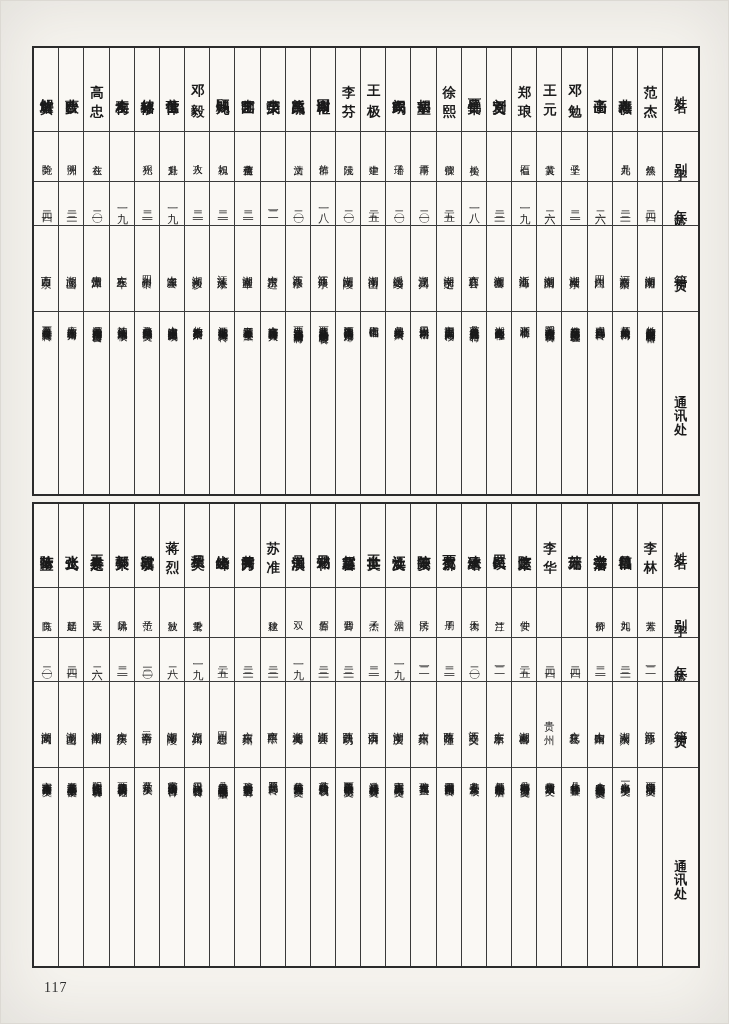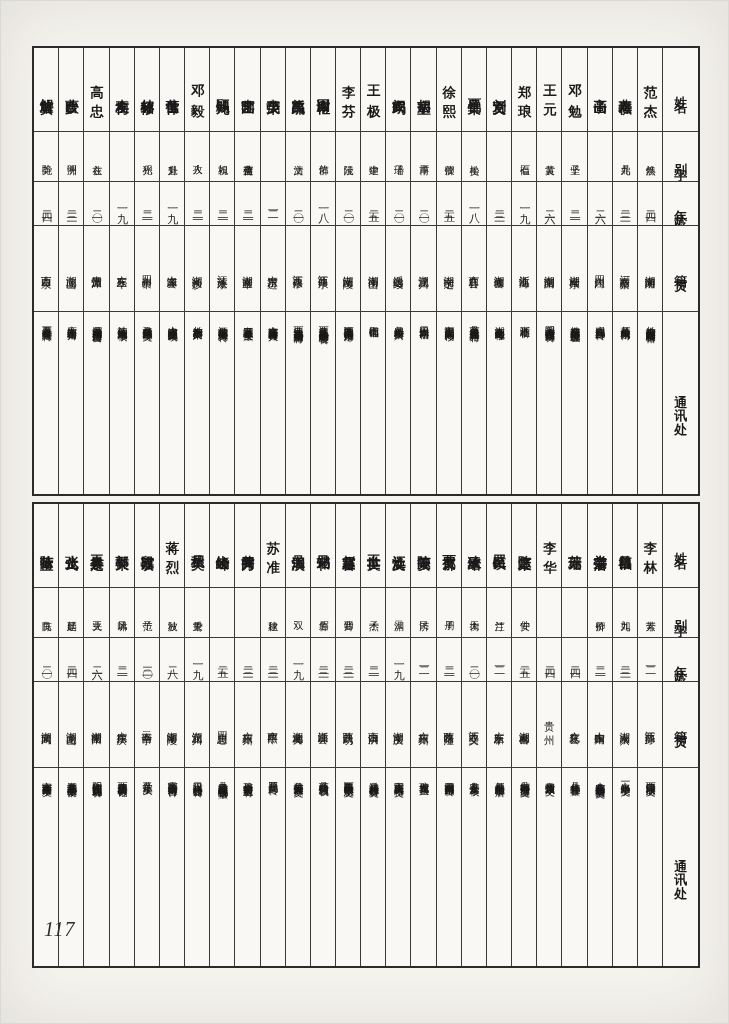--- a/index.html
+++ b/index.html
@@ -51,22 +51,22 @@
   .r-name .vtext   { font-size:13.5px; font-weight:700; letter-spacing:1px; }
   .r-alt .vtext    { font-size:10px; }
   .r-age .vtext    { font-size:11px; letter-spacing:2px; }
   .r-native .vtext { font-size:10.5px; letter-spacing:1px; }
   .r-addr .vtext   { font-size:10px; letter-spacing:0.5px; }
   .vtext.spread    { letter-spacing:1.4em; padding-top:0.5em; }
   .col.header .vtext { font-weight:700; font-size:13px; letter-spacing:4px; }
   .col.header .r-addr { align-items:center; }
   .col.header .r-addr .vtext { letter-spacing:14px; padding-top:0; }
   .page-number {
-    position:absolute; left:44px; top:918px;
-    font-size:20px; letter-spacing:1px; color:#2d2d2d;font-style:italic;
+    position:absolute; left:44px; top:980px;
+    font-size:14px; letter-spacing:1px; color:#2d2d2d;
   }
 </style>
 </head>
 <body>
 
 <div class="page">
 
   <div class="dir-table top">
     <div class="col header">
       <div class="cell r-name">

